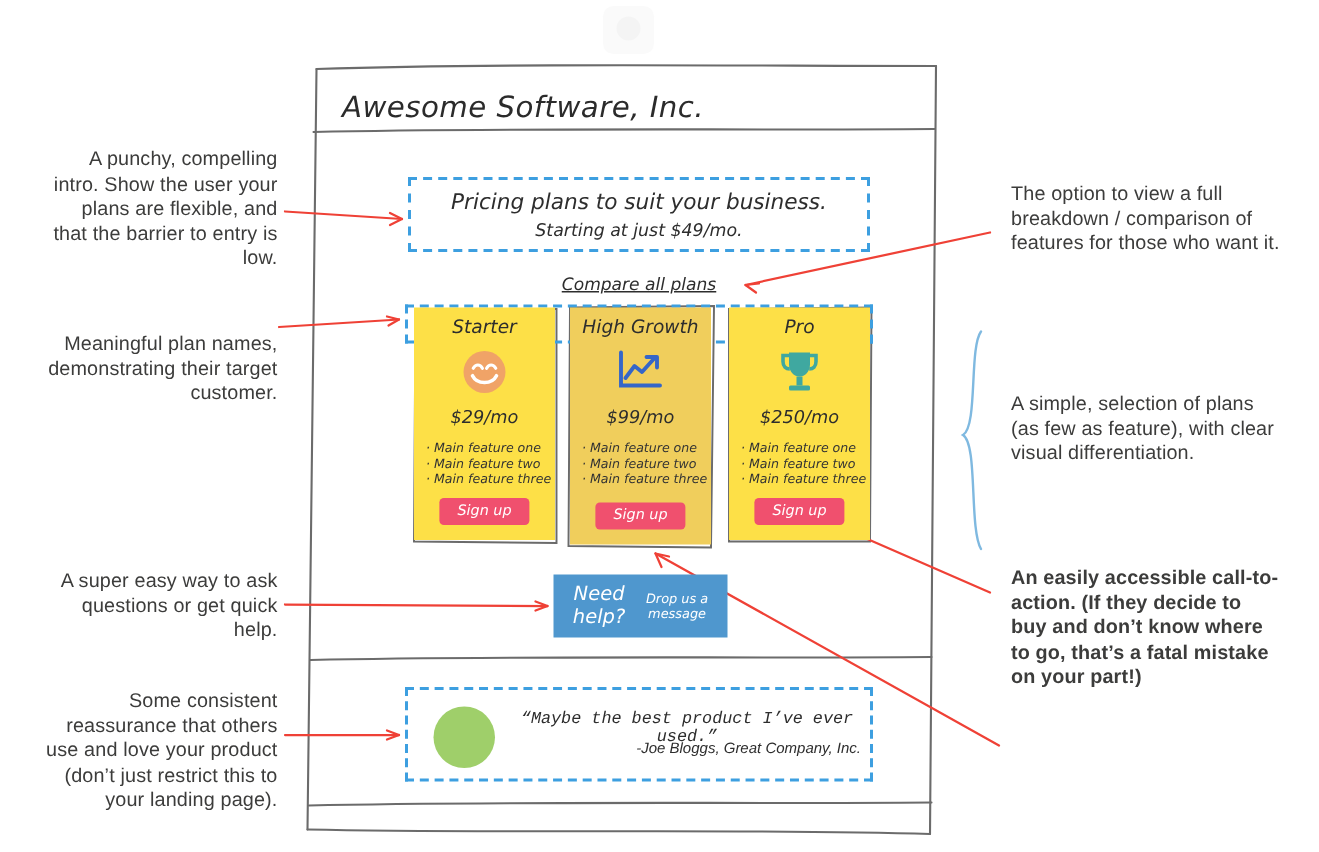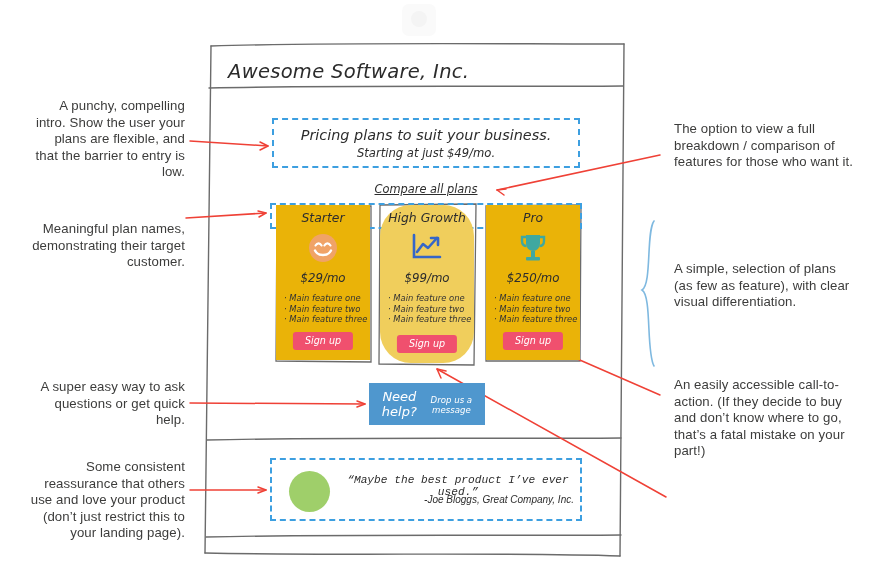--- a/index.html
+++ b/index.html
@@ -61,25 +61,25 @@
 
   
   .plan-band{
     position:absolute;left:270px;top:203px;width:312px;height:26px;
     border:2px dashed #3d9fe0;box-sizing:border-box;
   }
 
   .cards{position:absolute;left:270px;top:205px;width:316px;height:160px;}
   .card{
     position:absolute;top:0;width:94px;height:155px;
-    background:#eab308;
+    background:#fde047;
     box-sizing:border-box;
   }
   .card.c1{left:6px;}
-  .card.c2{left:110px;background:#f0ce5c;height:158px;top:0;border-radius:31px;}
+  .card.c2{left:110px;background:#f0ce5c;height:158px;top:0;}
   .card.c3{left:216px;}
   .card-title{
     position:absolute;top:5px;left:0;width:100%;text-align:center;
     font-family:"DejaVu Sans", sans-serif;font-style:italic;font-size:12.4px;color:#2d2d2d;
   }
   .card-icon{position:absolute;top:26px;left:0;width:100%;height:34px;display:flex;align-items:center;justify-content:center;}
   .card-price{
     position:absolute;top:66px;left:0;width:100%;text-align:center;
     font-family:"DejaVu Sans", sans-serif;font-style:italic;font-size:11.8px;color:#2d2d2d;
   }
@@ -261,16 +261,16 @@
   <div class="note left" style="left:20px;top:221px;width:165px;">Meaningful plan names, demonstrating their target customer.</div>
 
   <div class="note left" style="left:40px;top:379px;width:145px;">A super easy way to ask questions or get quick help.</div>
 
   <div class="note left" style="left:25px;top:459px;width:160px;">Some consistent reassurance that others use and love your product (don’t just restrict this to your landing page).</div>
 
   <div class="note right" style="left:674px;top:121px;width:185px;">The option to view a full breakdown / comparison of features for those who want it.</div>
 
   <div class="note right" style="left:674px;top:261px;width:180px;">A simple, selection of plans (as few as feature), with clear visual differentiation.</div>
 
-  <div class="note right" style="left:674px;top:377px;width:180px;">An easily accessible call-to-action. (If they decide to buy and don’t know where to go, that’s a fatal mistake on your part!)</div>
+  <div class="note right" style="left:674px;top:377px;width:180px;font-weight:bold;">An easily accessible call-to-action. (If they decide to buy and don’t know where to go, that’s a fatal mistake on your part!)</div>
 
 
 </div>
 
 </body></html>

